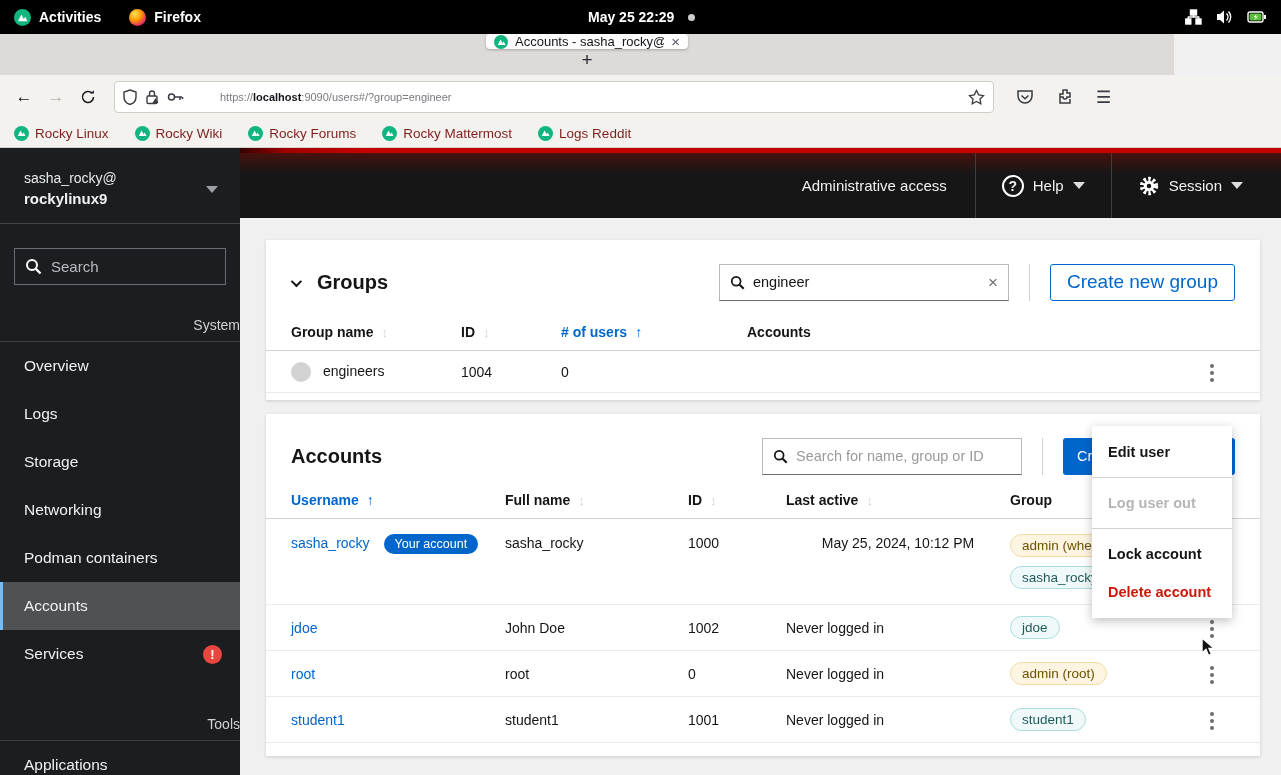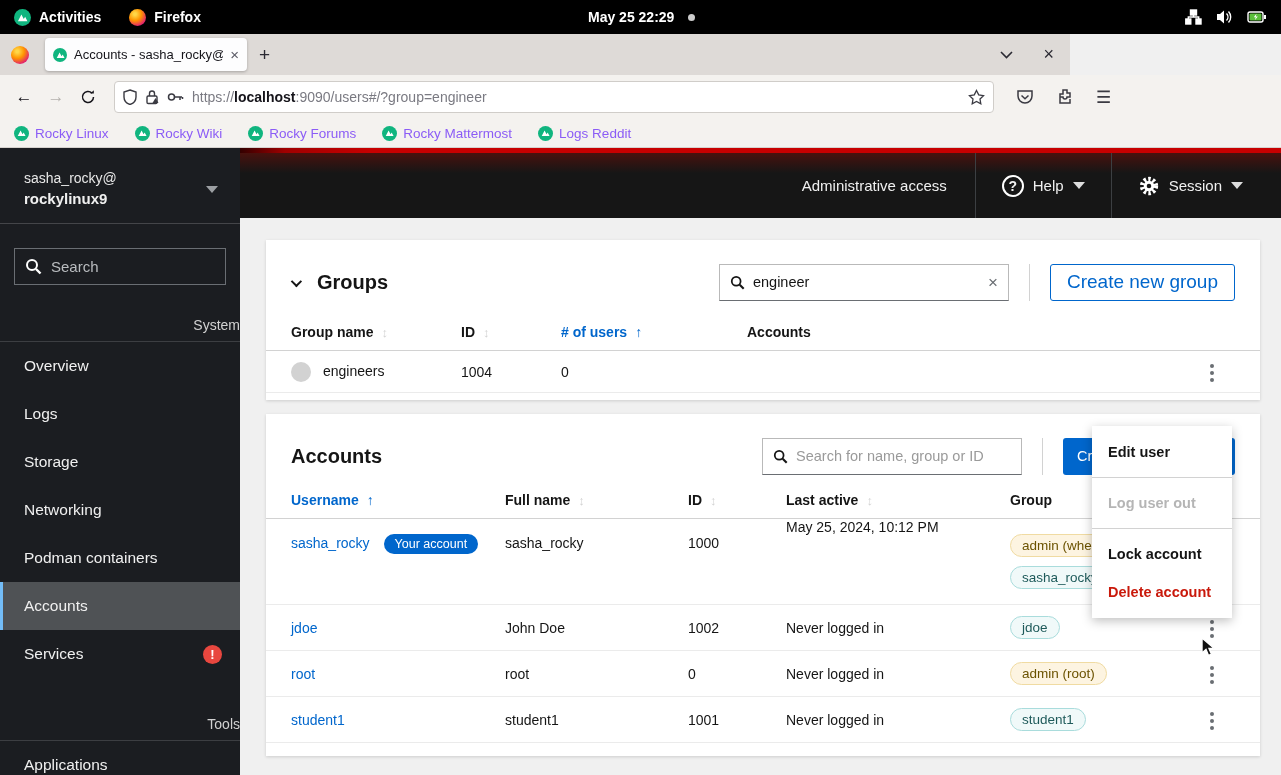--- a/index.html
+++ b/index.html
@@ -12,47 +12,47 @@
   .gb-item { display:flex; align-items:center; gap:8px; padding:0 14px; height:100%; }
   #gb-clock { position:absolute; left:588px; top:0; height:34px; display:flex; align-items:center; gap:14px; }
   #gb-clock .dot { width:7px; height:7px; border-radius:50%; background:#ccc; }
   #gb-right { margin-left:auto; display:flex; align-items:center; gap:14px; padding-right:14px; }
   .rocky-dot { width:17px; height:17px; border-radius:50%; background:#10b57f; display:inline-flex;
     align-items:center; justify-content:center; }
   .ff-ball { width:17px; height:17px; border-radius:50%;
     background:radial-gradient(circle at 35% 30%, #ffd747 8%, #ff9500 40%, #e3226d 75%, #7542e5 100%); }
 
   
-  #tabbar { position:absolute; left:0; top:34px; width:1070px; height:41px; background:#dedad7;
-    display:flex; align-items:center; }
+  #tabbar { position:absolute; left:0; top:34px; width:1174px; height:41px; background:#dedad7;
+    display:flex; align-items:center;flex-direction:column; }
   #tabbar .ff-ball { margin:0 16px 0 11px; width:18px; height:18px; }
   #tab-active { width:202px; height:33px; background:#fdfdfe; border-radius:4px;
     box-shadow:0 1px 3px rgba(0,0,0,.25); display:flex; align-items:center; padding:0 8px; gap:7px;
     font-size:13px; color:#15141a; }
   #tab-active .t-title { flex:1; white-space:nowrap; overflow:hidden; }
   .gray-x { color:#5b5b66; font-size:15px; line-height:1; }
   #new-tab { font-size:19px; color:#2b2a33; padding:0 12px; }
   #tab-right { margin-left:auto; display:flex; align-items:center; gap:30px; padding-right:16px; color:#2b2a33; }
 
   
   #navbar { position:absolute; left:0; top:75px; width:1281px; height:44px; background:#f4f2ef;
     display:flex; align-items:center; font-size:15px; color:#3a3a42; }
   .nav-btn { width:32px; text-align:center; font-size:17px; }
   #btn-back { margin-left:8px; color:#15141a; }
   #btn-fwd { color:#b4b1ad; }
   #urlbox { margin-left:10px; width:880px; height:32px; background:#fff; border:1px solid #d0cdc9;
     border-radius:4px; display:flex; align-items:center; padding:0 8px; gap:8px; }
-  #url-text { flex:1; font-size:14px; color:#7a7a82; white-space:nowrap; overflow:hidden; }
+  #url-text { flex:1; font-size:11px; color:#7a7a82; white-space:nowrap; overflow:hidden;margin-left:28px; }
   #url-text .host { color:#15141a; font-weight:700; }
   #nav-right { display:flex; align-items:center; gap:22px; margin-left:22px; color:#3a3a42; }
 
   
   #bookmarks { position:absolute; left:0; top:119px; width:1281px; height:29px; background:#f4f2ef;
     border-bottom:1px solid #d6d2ce; display:flex; align-items:center; gap:26px; padding-left:14px;
-    font-size:13.5px; color:#8b5cf6; }
+    font-size:13.5px; color:#7f1d1d; }
   .bm { display:flex; align-items:center; gap:6px; }
   .bm .rocky-dot { width:15px; height:15px; }
 
   
   #sidebar { position:absolute; left:0; top:148px; width:240px; height:627px; background:#1b1d21;
     color:#f0f0f0; }
   #host { padding:22px 20px 16px 24px; border-bottom:1px solid rgba(255,255,255,.18); position:relative; }
   #host .u { font-size:14px; color:#e8e8e8; }
   #host .h { font-size:15px; font-weight:700; margin-top:4px; }
   .caret { width:0; height:0; border-left:6px solid transparent; border-right:6px solid transparent;
@@ -423,21 +423,21 @@
           <th></th>
         </tr>
       </thead>
       <tbody>
         <tr class="body-row" style="height:86px;">
           <td style="padding-left:25px; vertical-align:top; padding-top:16px;">
             <a class="link" href="#">sasha_rocky</a><span class="badge-you">Your account</span>
           </td>
           <td style="vertical-align:top; padding-top:16px;">sasha_rocky</td>
           <td style="vertical-align:top; padding-top:16px;">1000</td>
-          <td style="vertical-align:top; ">May 25, 2024, 10:12 PM</td>
+          <td style="vertical-align:top; padding-top:16px;text-align:center;">May 25, 2024, 10:12 PM</td>
           <td style="padding:10px 0;">
             <span class="pill gold">admin (whee</span><br>
             <span class="pill cyan" style="margin-top:9px;">sasha_rocky</span>
           </td>
           <td style="vertical-align:top; padding-top:12px;"><span class="kebab">
                 <i></i>
                 <i></i>
                 <i></i>
               </span></td>
         </tr>

